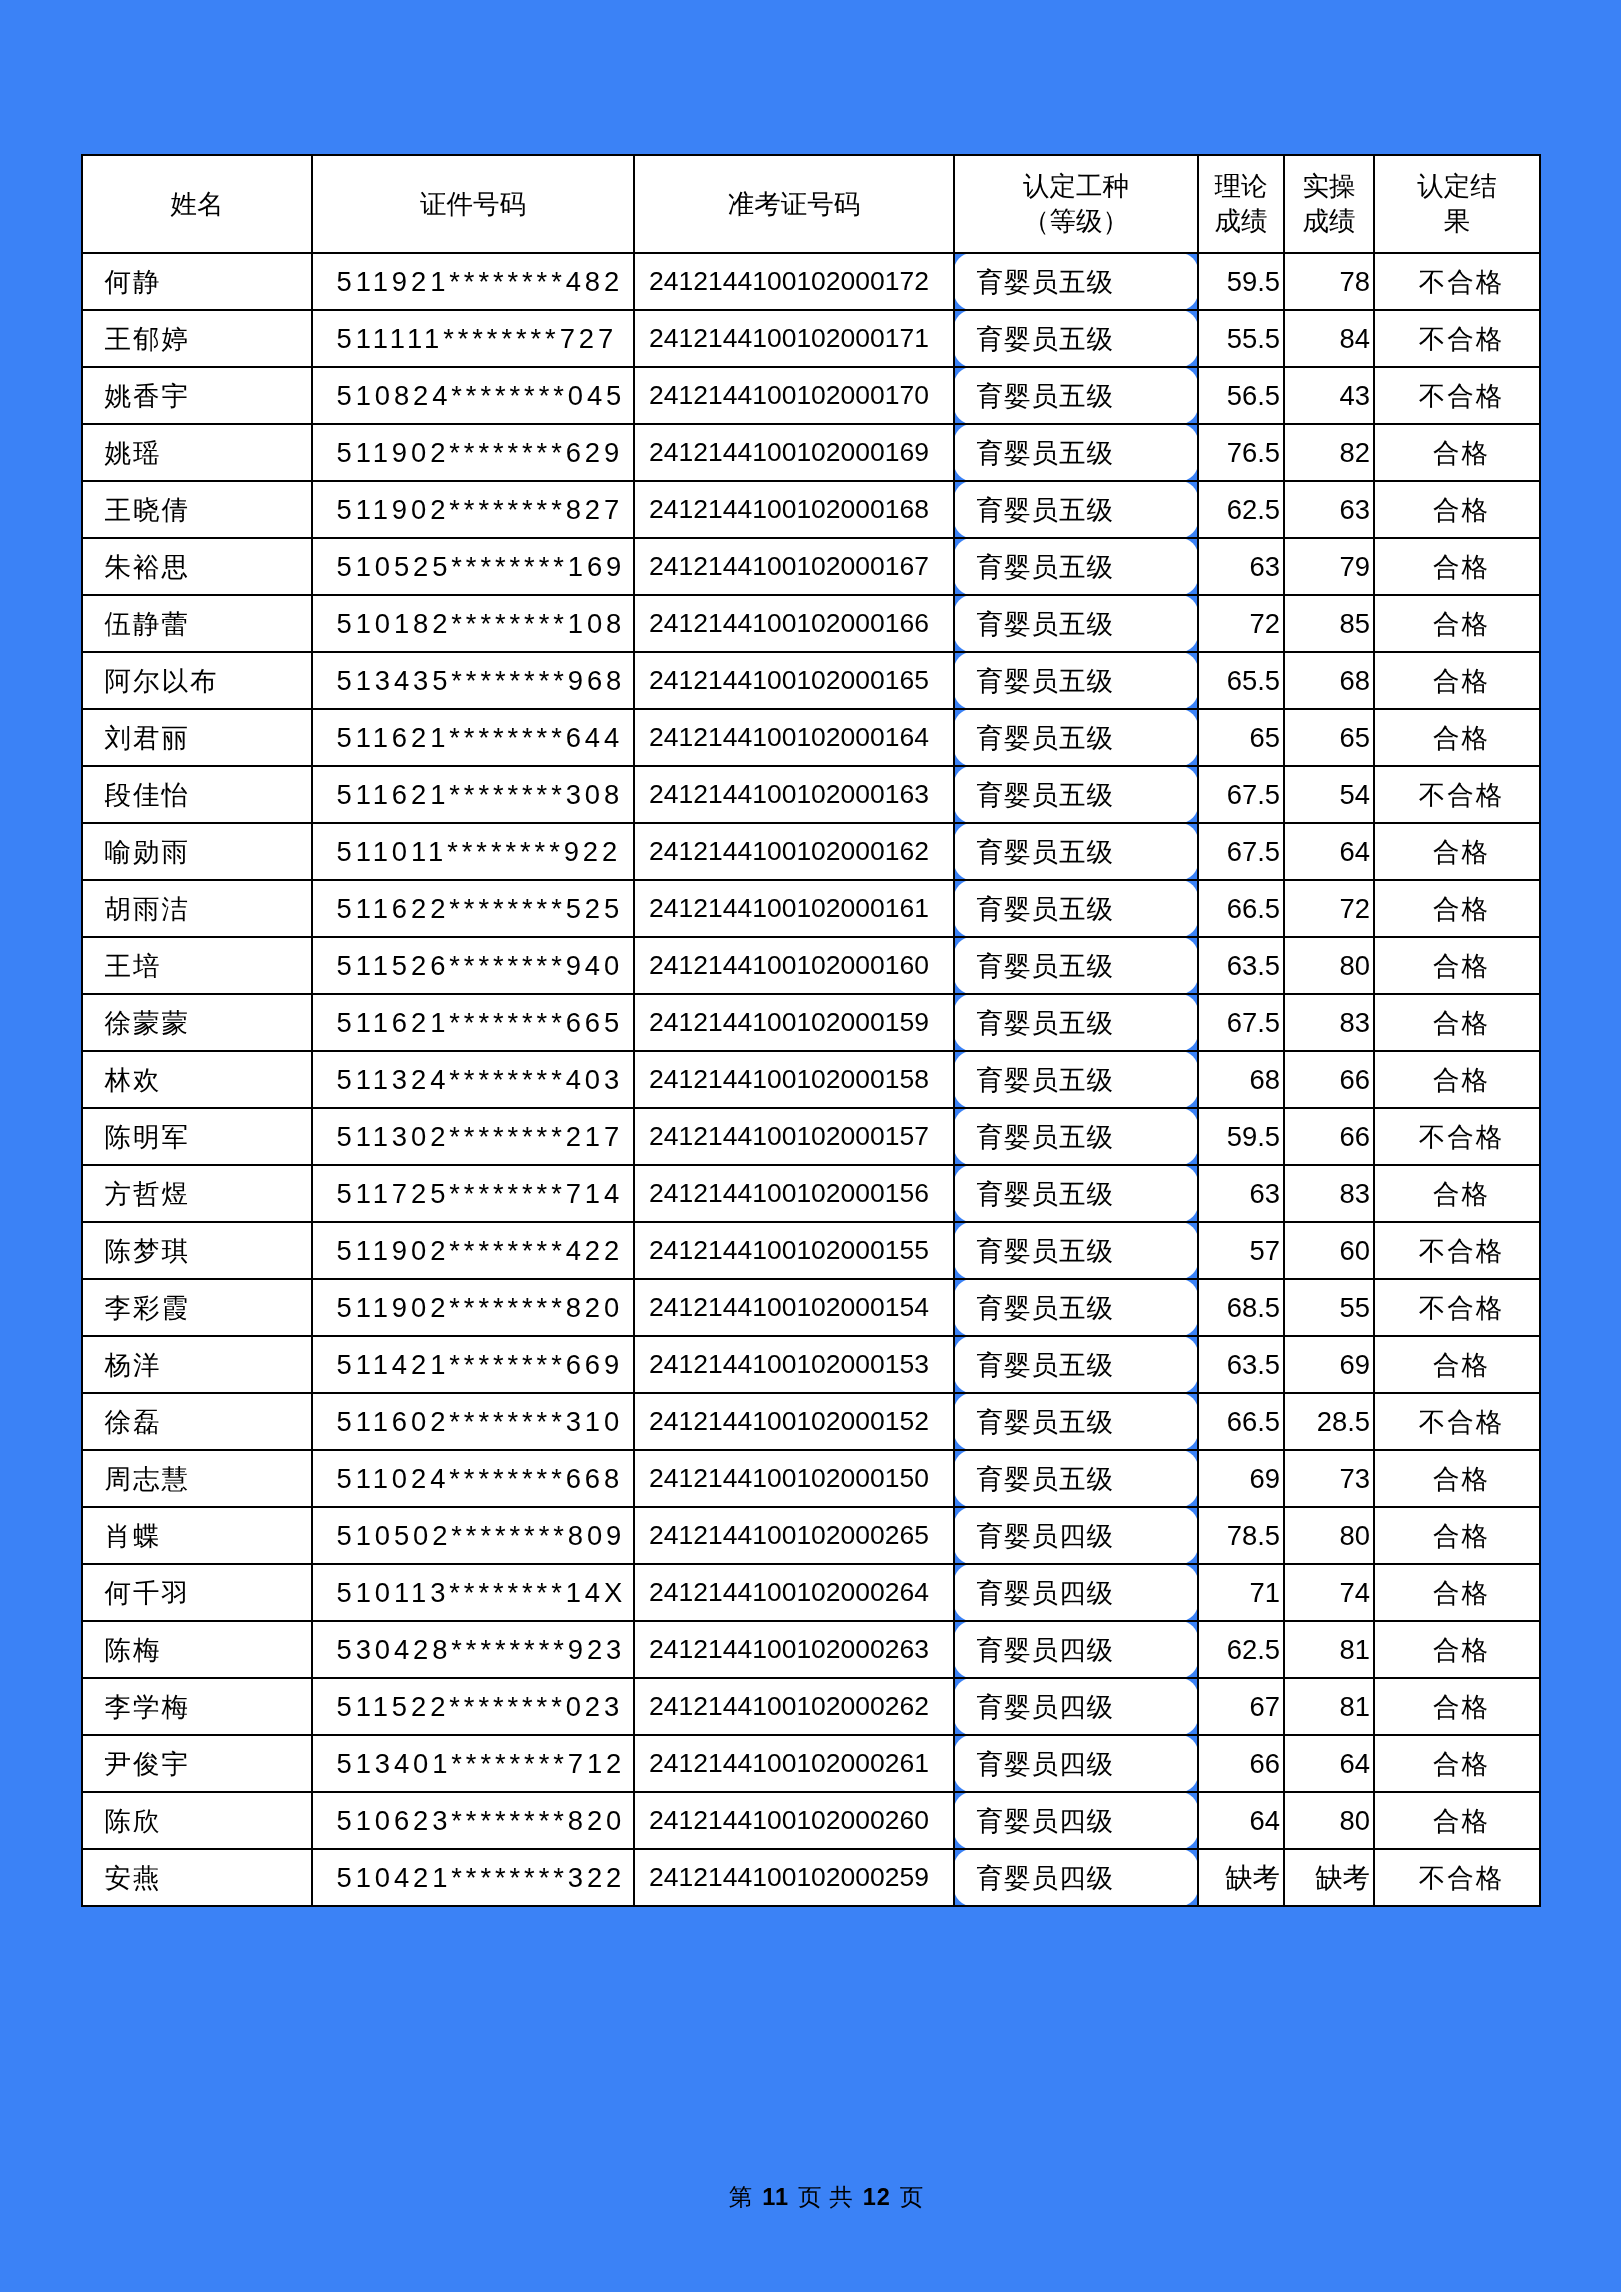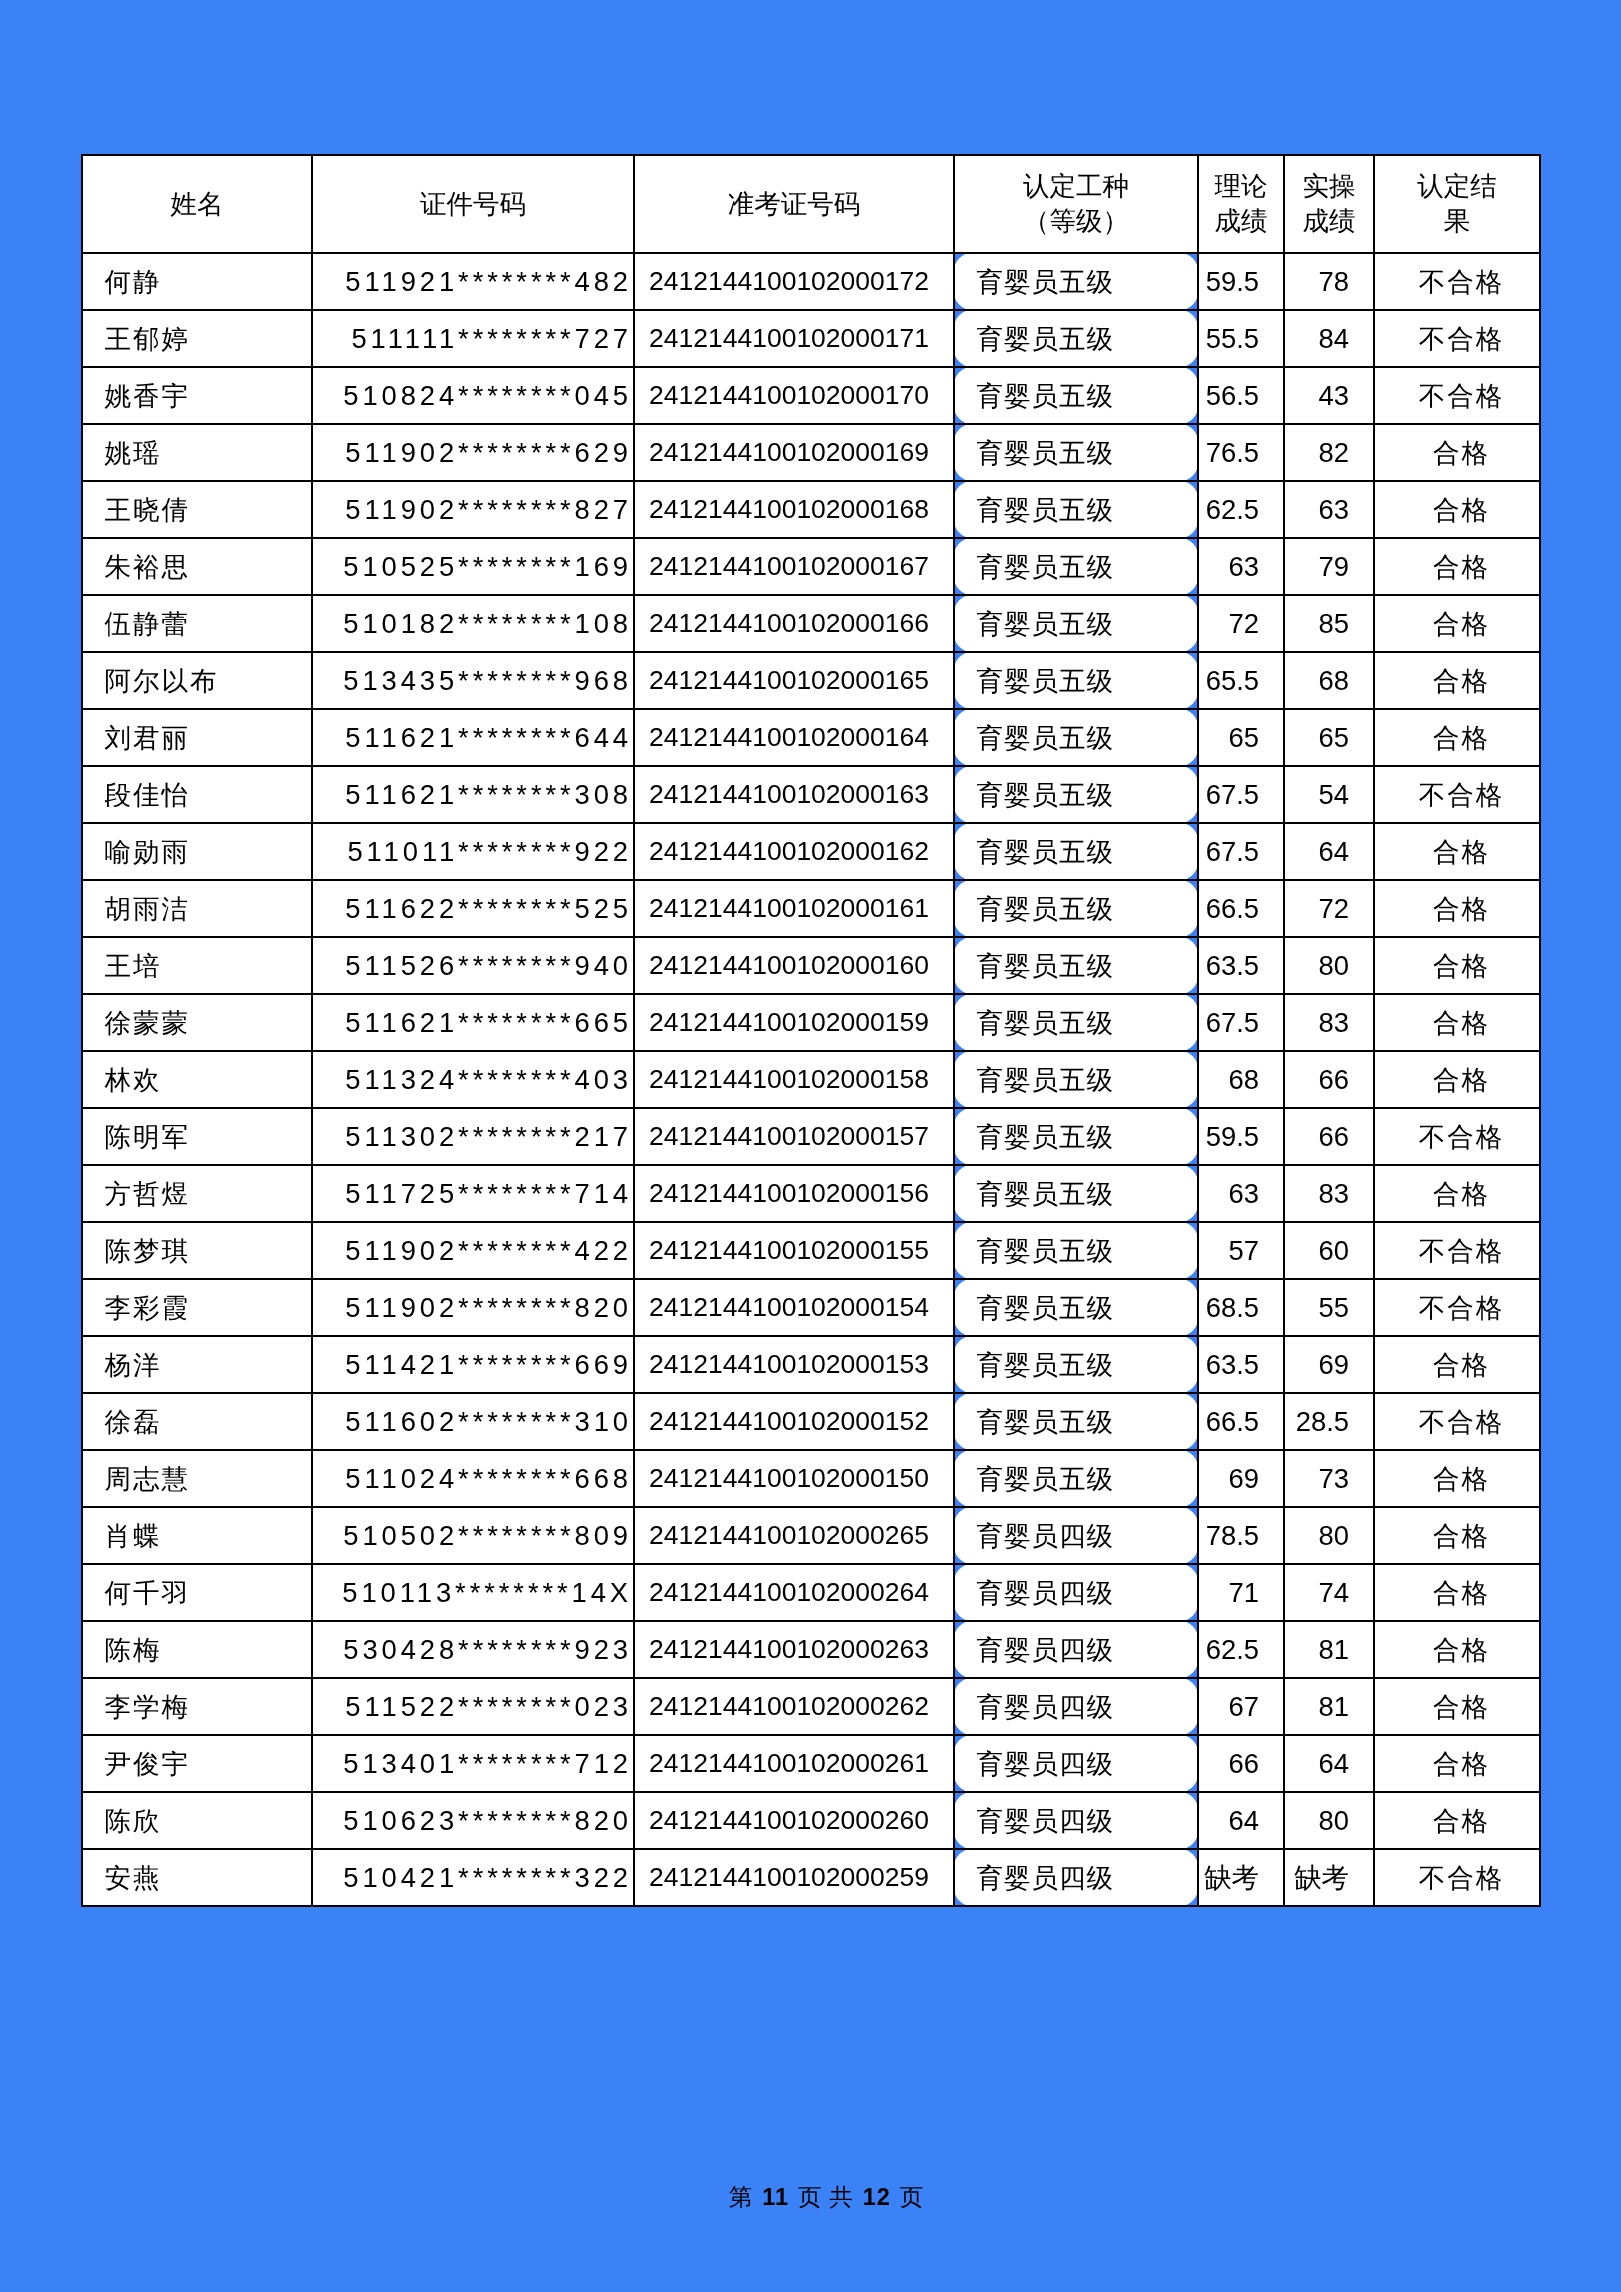--- a/index.html
+++ b/index.html
@@ -34,26 +34,26 @@
   thead th{
     height:94px;
     font-weight:normal;
     font-size:26.5px;
     line-height:35px;
     text-align:center;
     font-family:"Liberation Serif",serif;
   }
   tbody td{height:53px;}
   .c-name{font-size:26.5px;text-align:left;padding-left:21.6px;letter-spacing:2px;}
-  .c-id{font-family:"Liberation Sans",sans-serif;font-size:27.4px;text-align:right;padding-left:23.5px;letter-spacing:3.9px;}
+  .c-id{font-family:"Liberation Sans",sans-serif;font-size:27.4px;text-align:left;padding-left:23.5px;letter-spacing:3.9px;}
   .c-exam{font-family:Liberation Sans, sans-serif;font-size:26.5px;text-align:left;padding-left:14px;}
   .c-occ{font-size:26.5px;text-align:left;padding-left:21.6px;letter-spacing:1px;border-radius:18px;}
   .c-theory,.c-practical{
     font-family:"Liberation Sans","Liberation Serif",sans-serif;
-    font-size:27.4px;text-align:right;padding-right:24px;
+    font-size:27.4px;text-align:right;padding-right:3px;
   }
   .c-result{font-size:26.5px;text-align:center;letter-spacing:2px;padding-left:10px;}
   .footer{
     position:absolute;
     top:2137px;
     left:16px;
     width:100%;
     text-align:center;
     font-size:23.5px;
     letter-spacing:1px;

